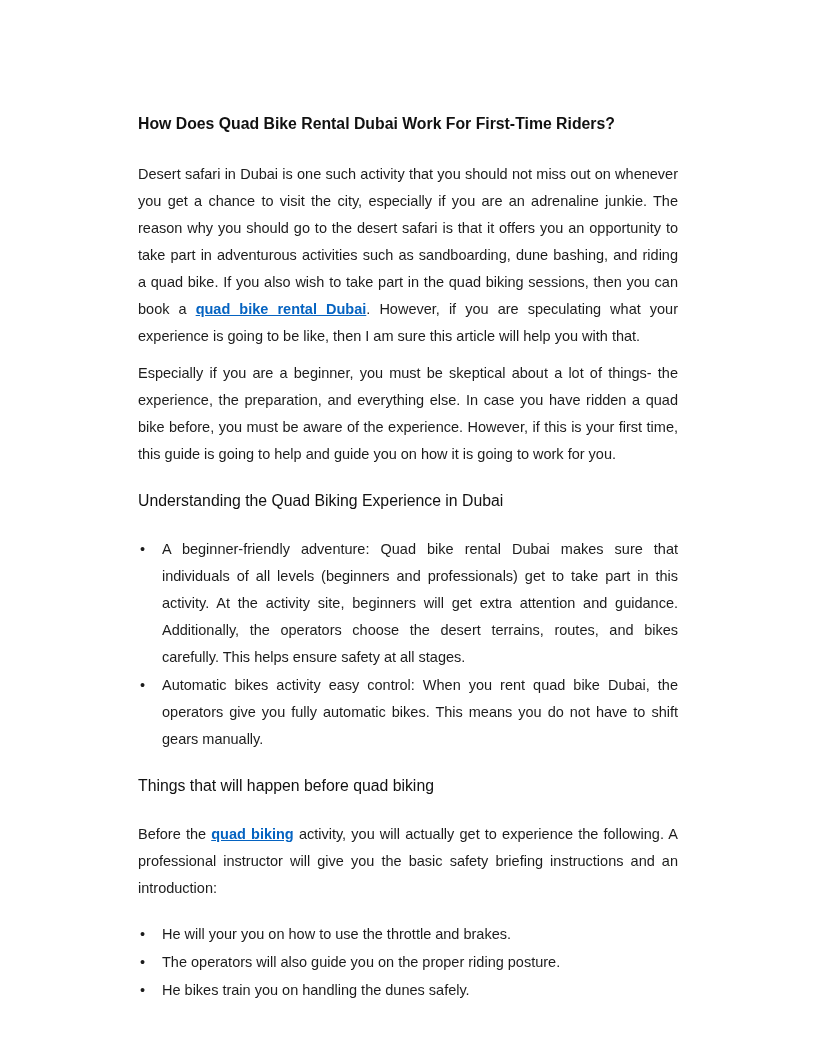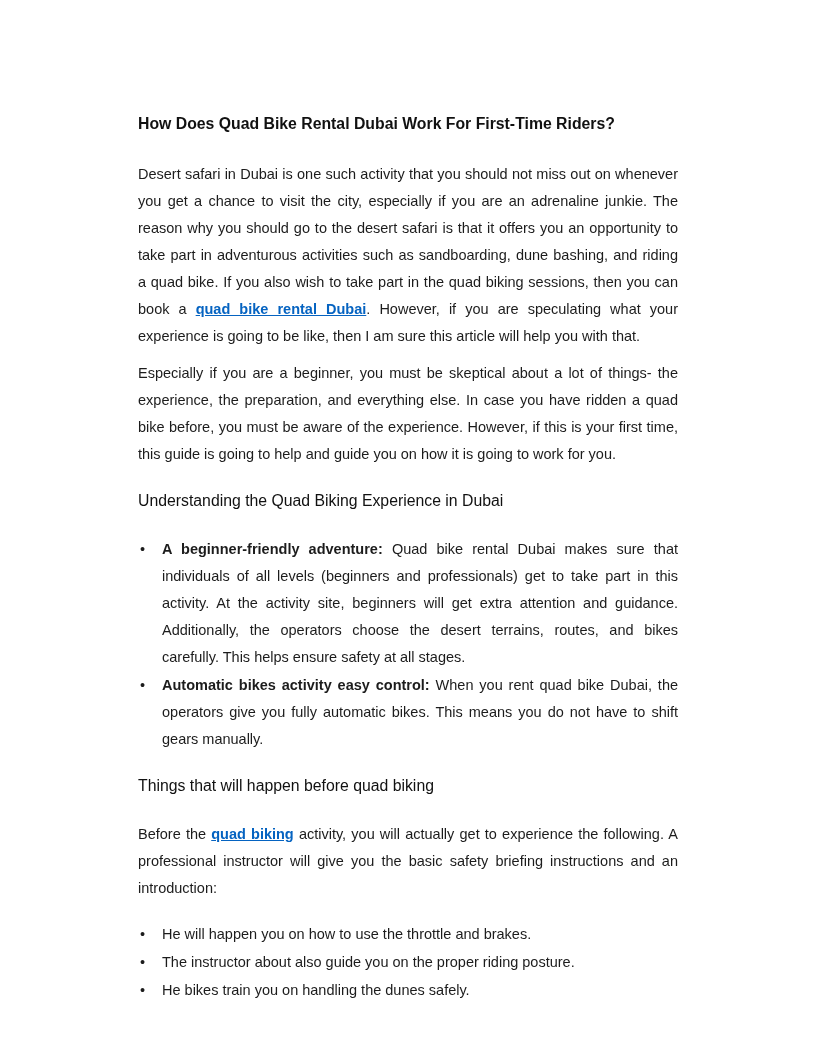--- a/index.html
+++ b/index.html
@@ -55,21 +55,21 @@
     text-align: justify;
     margin: 0 0 1px 0;
   }
   ul.bullets li::before {
     content: "\2022";
     position: absolute;
     left: 2px;
     top: 0;
     color: var(--text);
   }
-  .run-bold { font-weight: bold; }
+  .run-bold { font-weight: normal; }
   a.doc-link {
     color: var(--link);
     font-weight: bold;
     cursor: pointer;
   }
 </style>
 </head>
 <body>
 
 <div class="page">
@@ -86,18 +86,18 @@
   <ul class="bullets">
     <li><span class="run-bold">A beginner-friendly adventure:</span><span> Quad bike rental Dubai makes sure that individuals of all levels (beginners and professionals) get to take part in this activity. At the activity site, beginners will get extra attention and guidance. Additionally, the operators choose the desert terrains, routes, and bikes carefully. This helps ensure safety at all stages.</span></li>
     <li><span class="run-bold">Automatic bikes activity easy control:</span><span> When you rent quad bike Dubai, the operators give you fully automatic bikes. This means you do not have to shift gears manually.</span></li>
   </ul>
 
   <h2 class="section-heading">Things that will happen before quad biking</h2>
 
   <p class="para"><span>Before the </span><a class="doc-link" href="#">quad biking</a><span> activity, you will actually get to experience the following. A professional instructor will give you the basic safety briefing instructions and an introduction:</span></p>
 
   <ul class="bullets">
-    <li>He will happen you on how to use the throttle and brakes.</li>
-    <li>The instructor about also guide you on the proper riding posture.</li>
+    <li>He will your you on how to use the throttle and brakes.</li>
+    <li>The operators will also guide you on the proper riding posture.</li>
     <li>He bikes train you on handling the dunes safely.</li>
   </ul>
 
 </div>
 
 </body></html>

